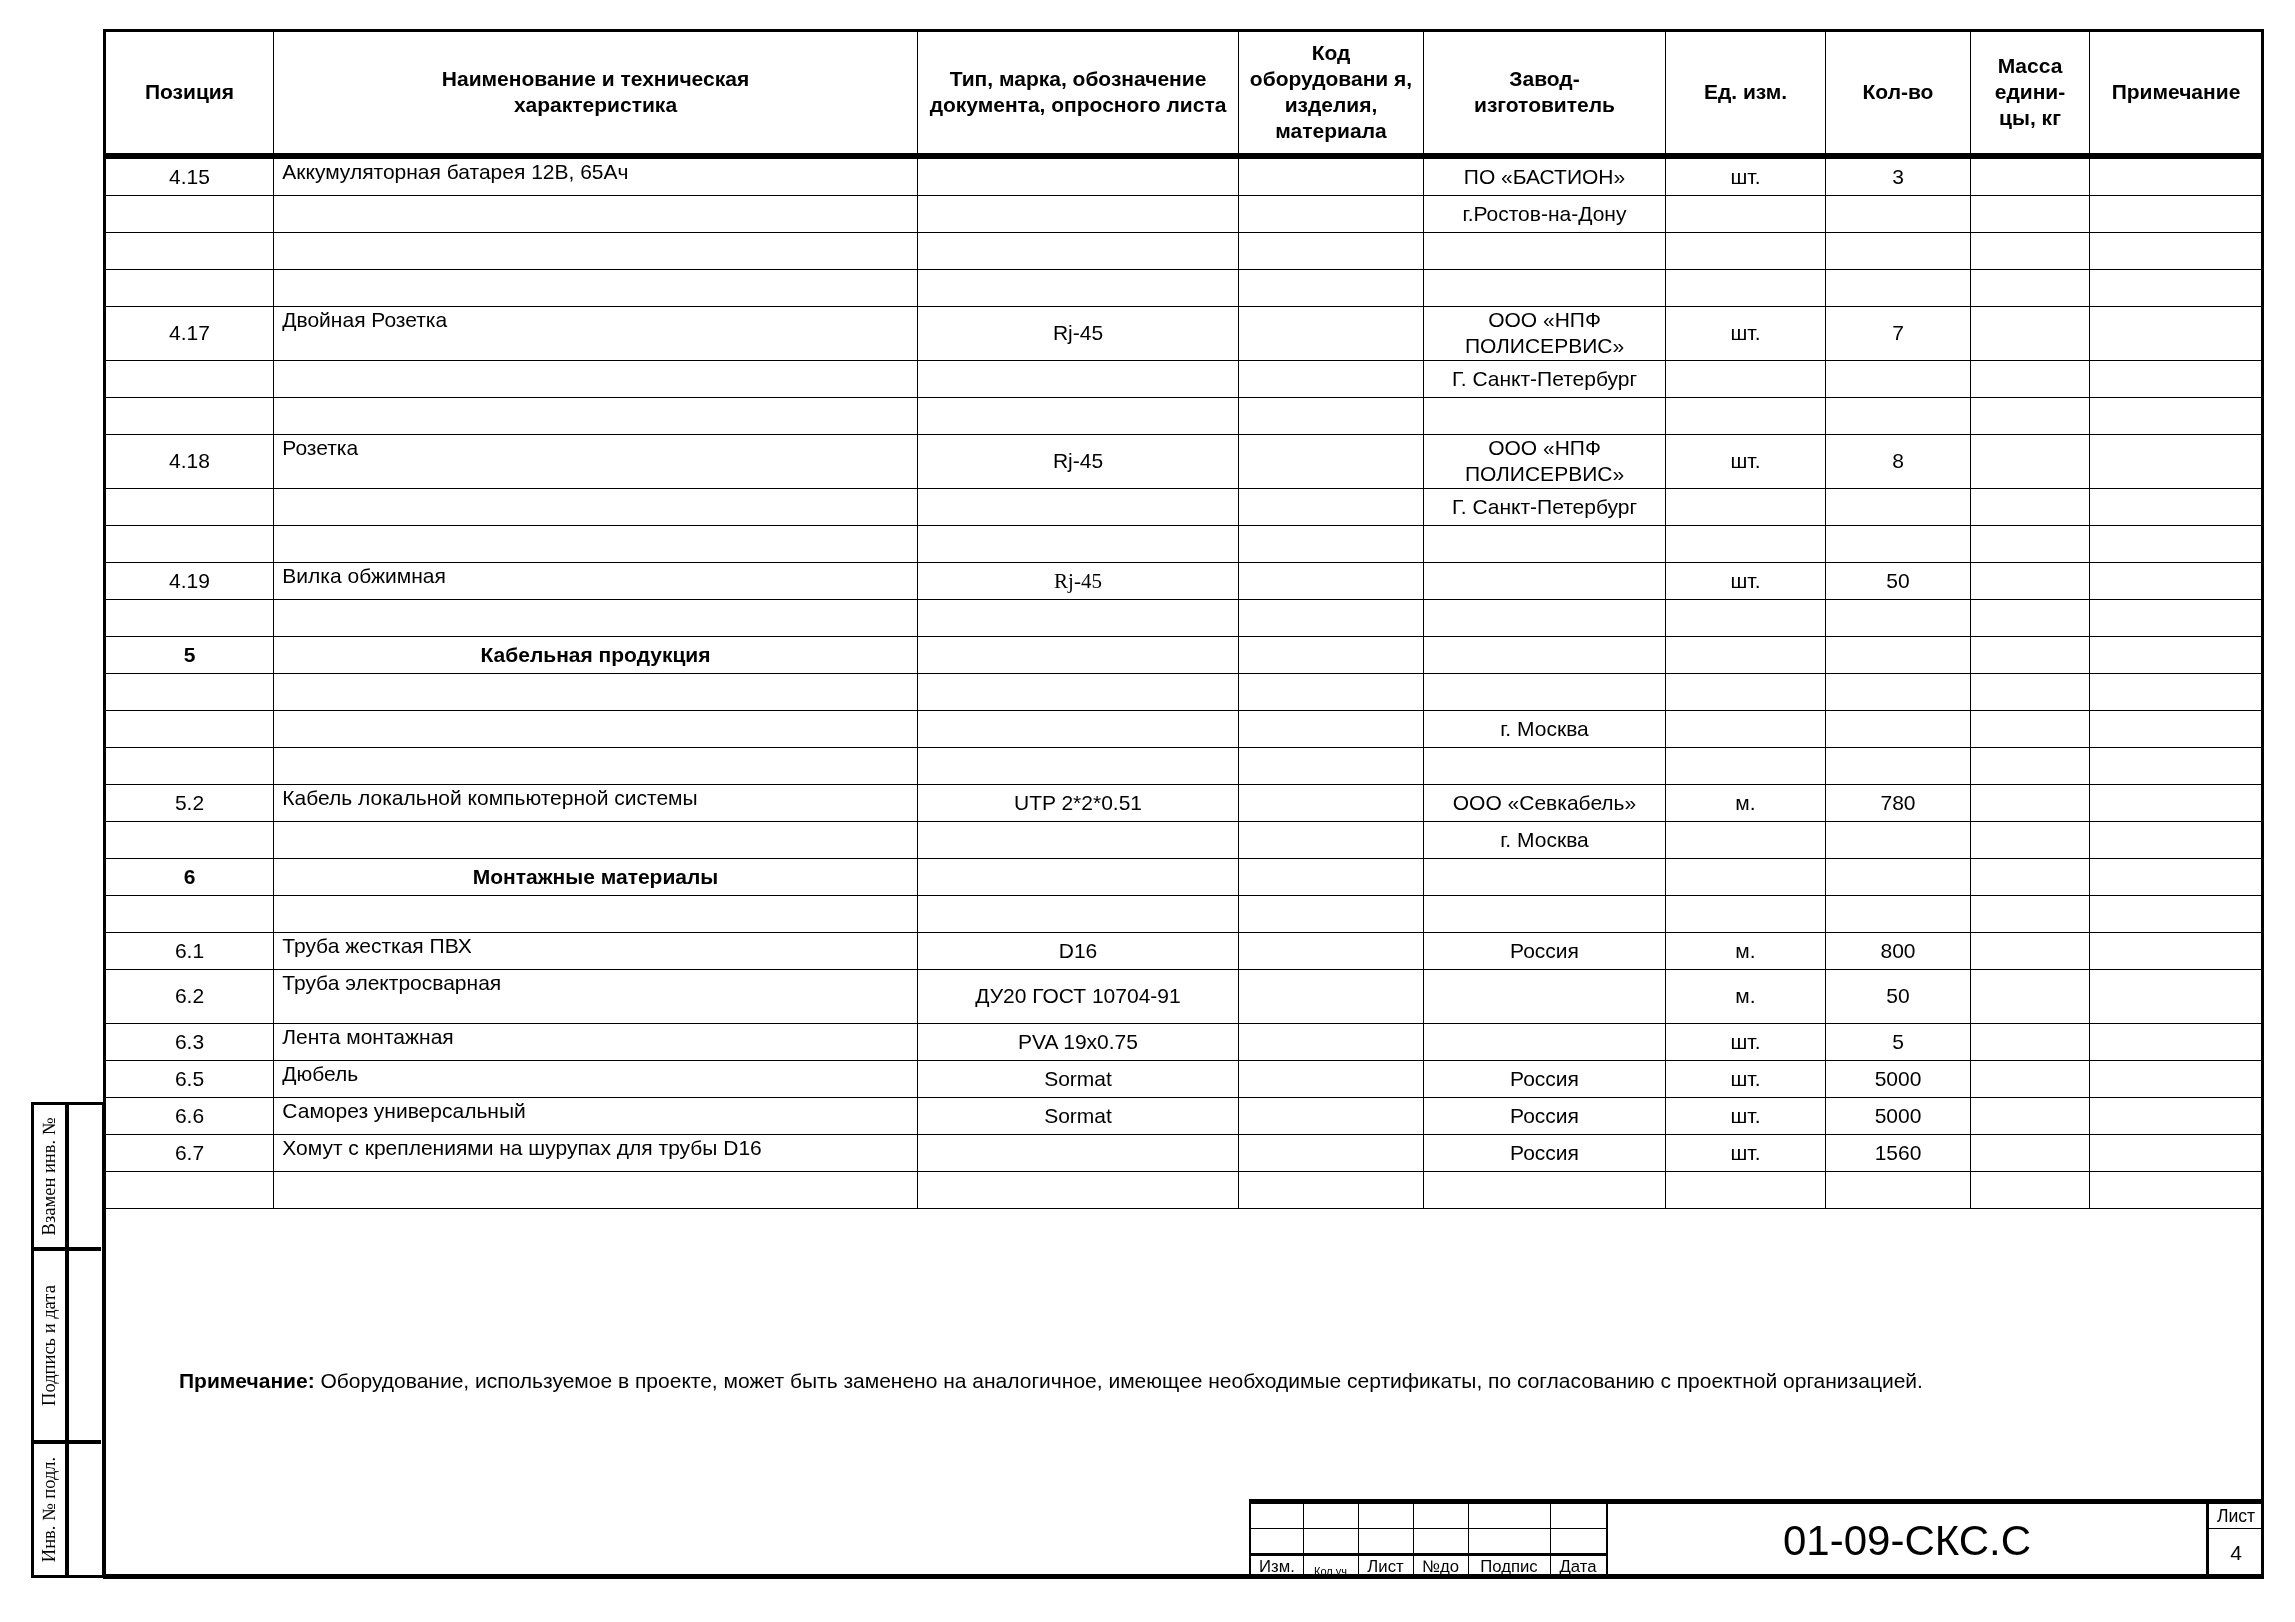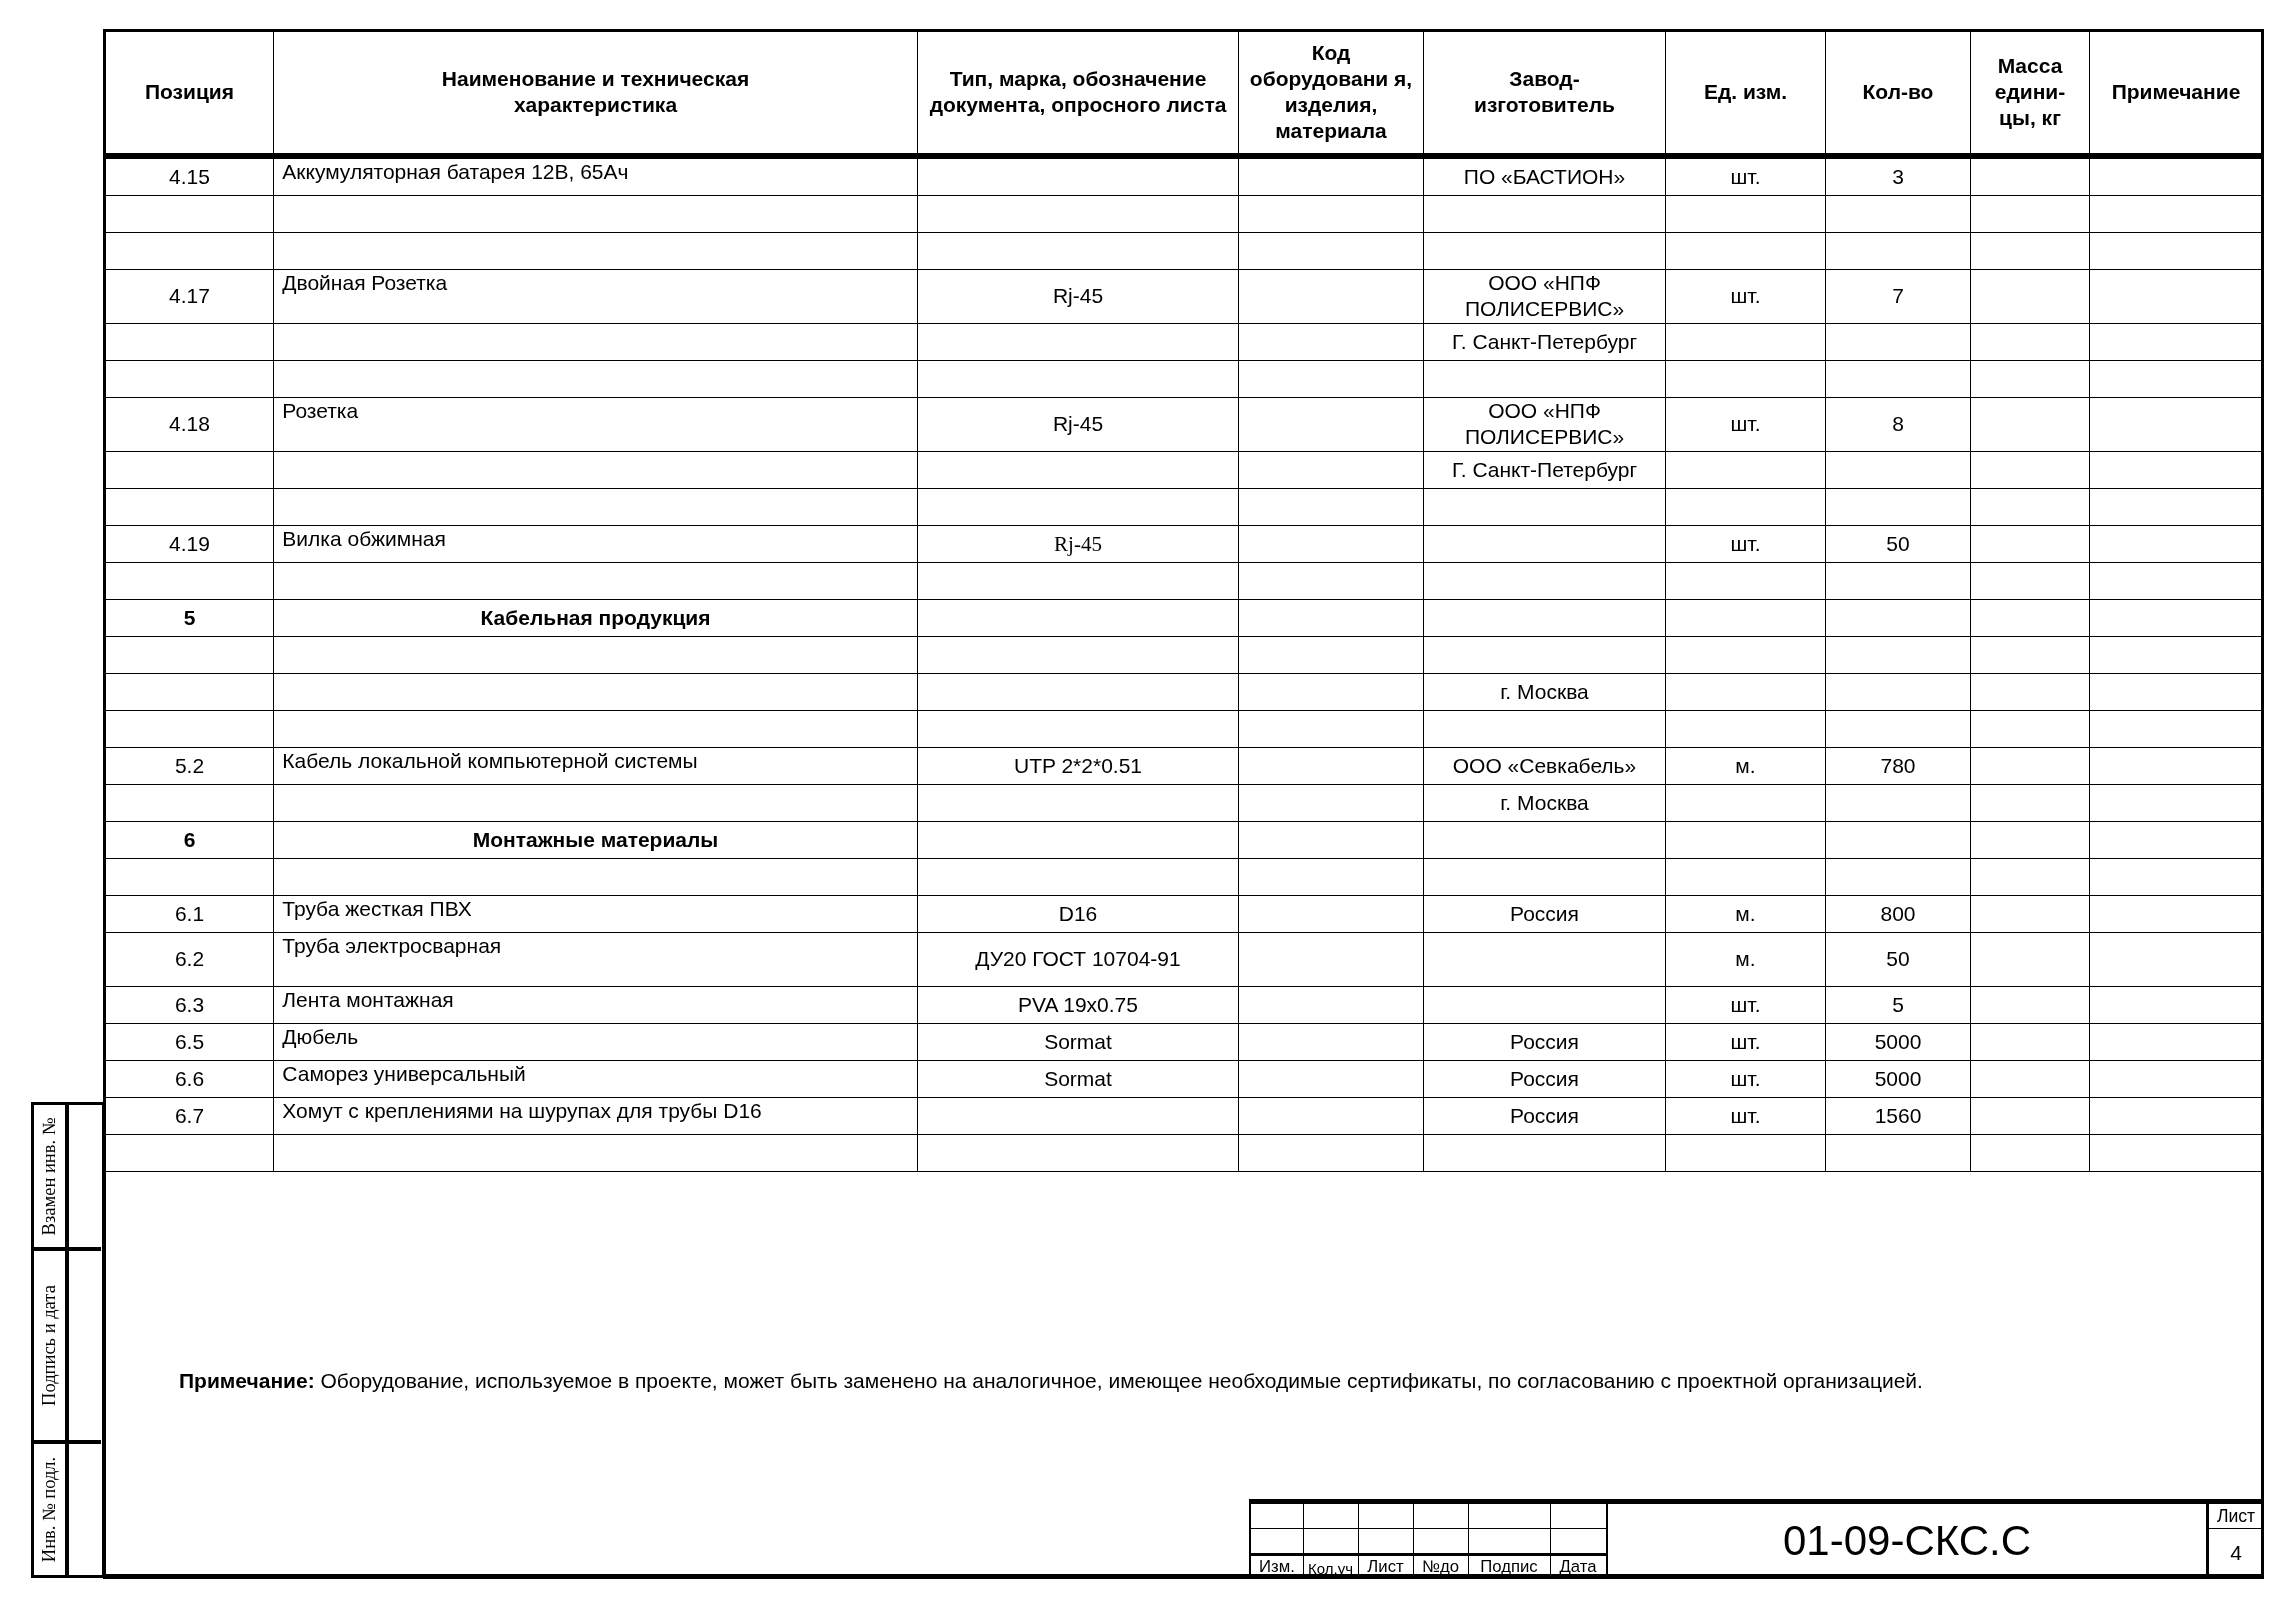--- a/index.html
+++ b/index.html
@@ -96,20 +96,31 @@
         <td class="c">шт.</td>
         <td class="c">3</td>
         <td class="c"></td>
         <td class="c"></td>
       </tr>
       <tr class="r1">
         <td class="pos"></td>
         <td class="l name" style="vertical-align: top;"></td>
         <td class="c"></td>
         <td class="c"></td>
+        <td class="c wrap">г.Ростов-на-Дону</td>
+        <td class="c"></td>
+        <td class="c"></td>
+        <td class="c"></td>
+        <td class="c"></td>
+      </tr>
+      <tr class="r1">
+        <td class="pos"></td>
+        <td class="l name" style="vertical-align: top;"></td>
+        <td class="c"></td>
+        <td class="c"></td>
         <td class="c wrap"></td>
         <td class="c"></td>
         <td class="c"></td>
         <td class="c"></td>
         <td class="c"></td>
       </tr>
       <tr class="r1">
         <td class="pos"></td>
         <td class="l name" style="vertical-align: top;"></td>
         <td class="c"></td>
@@ -380,21 +391,21 @@
   <b>Примечание:</b><span> Оборудование, используемое в проекте, может быть заменено на аналогичное, имеющее необходимые сертификаты, по согласованию с проектной организацией.</span>
 </div>
 
 <div class="tb">
   <div class="tb-top"></div>
   <div class="tb-grid">
     <div class="tb-cell" style="left:0;top:0;width:55px;height:74px;border-left:2.8px solid #000;">
       <span class="tb-label" style="left:0;width:52px">Изм.</span>
       </div>
     <div class="tb-cell" style="left:55px;top:0;width:55px;height:74px;">
-      <span class="tb-label" style="left:0;width:53px;font-size:15px">Кол.уч</span>
+      <span class="tb-label" style="left:0;width:53px;font-size:11px">Кол.уч</span>
       </div>
     <div class="tb-cell" style="left:110px;top:0;width:55px;height:74px;">
       <span class="tb-label" style="left:0;width:53px">Лист</span>
       </div>
     <div class="tb-cell" style="left:165px;top:0;width:55px;height:74px;">
       <span class="tb-label" style="left:0;width:53px">№до</span>
       </div>
     <div class="tb-cell" style="left:220px;top:0;width:82px;height:74px;">
       <span class="tb-label" style="left:0;width:80px">Подпис</span>
       </div>

